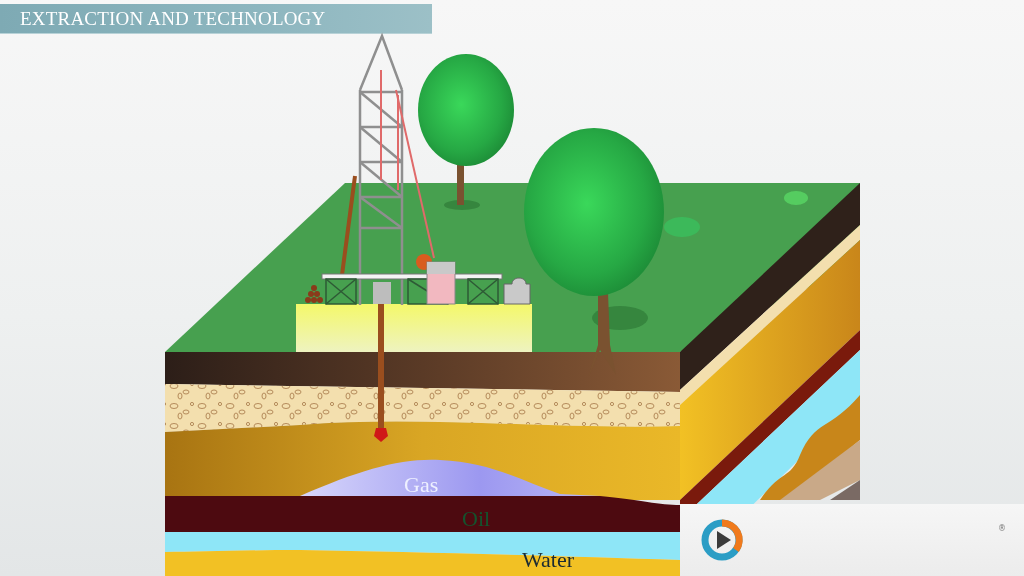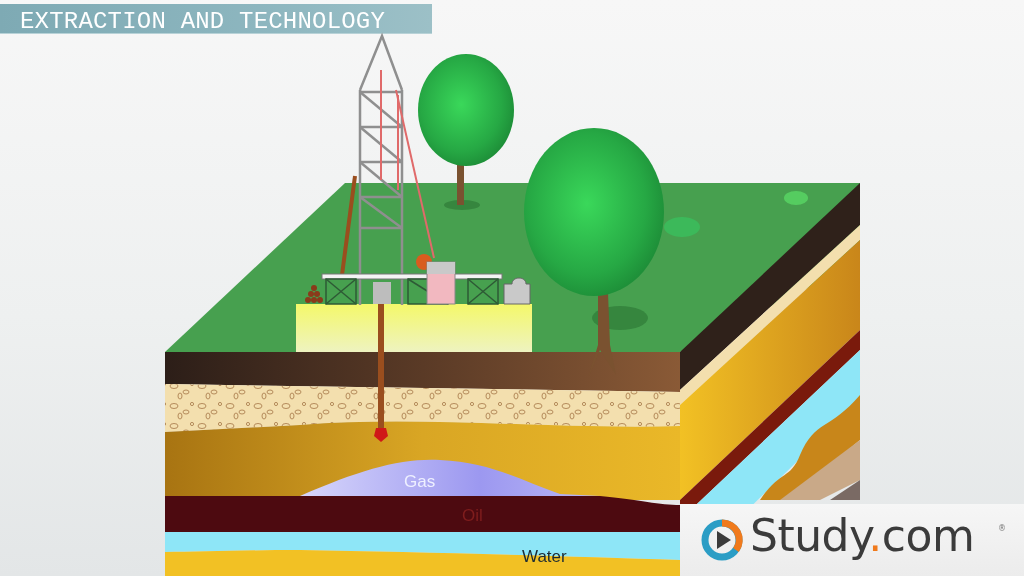--- a/index.html
+++ b/index.html
@@ -9,29 +9,29 @@
     background: linear-gradient(180deg, #f7f7f7 0%, #eef0f0 55%, #e3e6e7 100%);
     font-family: "DejaVu Sans", sans-serif;
   }
   .title-bar {
     position: absolute; left: 0; top: 4px; width: 432px; height: 30px;
     background: linear-gradient(90deg, #7eaab4 0%, #8db6bf 60%, #9cc0c7 100%);
     border-bottom: 1px solid #b8d2d7;
   }
   .title-text {
     position: absolute; left: 20px; top: 4px;
-    color: #ffffff; font-size: 24px; letter-spacing: 0.2px;
-    font-family: Liberation Mono, monospace;
+    color: #ffffff; font-size: 19px; letter-spacing: 0.2px;
+    font-family: Liberation Serif, serif;
   }
   .scene { position: absolute; left: 0; top: 0; width: 1024px; height: 576px; }
   .label {
-    position: absolute; font-family: Liberation Sans, sans-serif; font-size: 17px;
+    position: absolute; font-family: Liberation Serif, serif; font-size: 22px;
   }
   .label-gas { left: 404px; top: 472px; color: #eef0ff; }
-  .label-oil { left: 462px; top: 506px; color: #7f1d1d; }
+  .label-oil { left: 462px; top: 506px; color: #14532d; }
   .label-water { left: 522px; top: 547px; color: #1b2b33; }
   .logo-box {
     position: absolute; left: 680px; top: 504px; width: 344px; height: 72px;
     background: linear-gradient(180deg, #f6f6f6 0%, #ececec 100%);
   }
   .logo-icon { position: absolute; left: 20px; top: 14px; width: 44px; height: 44px; }
   .logo-text {
     position: absolute; left: 70px; top: 6px;
     font-family: "DejaVu Sans", sans-serif; font-size: 44px; color: #3b3b3b;
     letter-spacing: -0.5px;
@@ -181,15 +181,14 @@
 <span class="label label-gas">Gas</span>
 <span class="label label-oil">Oil</span>
 <span class="label label-water">Water</span>
 
 <div class="logo-box">
   <svg class="logo-icon" viewBox="0 0 44 44">
     <circle cx="22" cy="22" r="17" fill="none" stroke="#2b9dc5" stroke-width="7"></circle>
     <path d="M22,5 A17,17 0 0,1 36,32" fill="none" stroke="#f07a1c" stroke-width="7"></path>
     <polygon points="17,13 31,22 17,31" fill="#3b3b3b"></polygon>
   </svg>
-  <div class="logo-text"><span>Study</span><span class="logo-dot">.</span><span>com</span></div>
   <span class="logo-reg">®</span>
 </div>
 
 </body></html>

